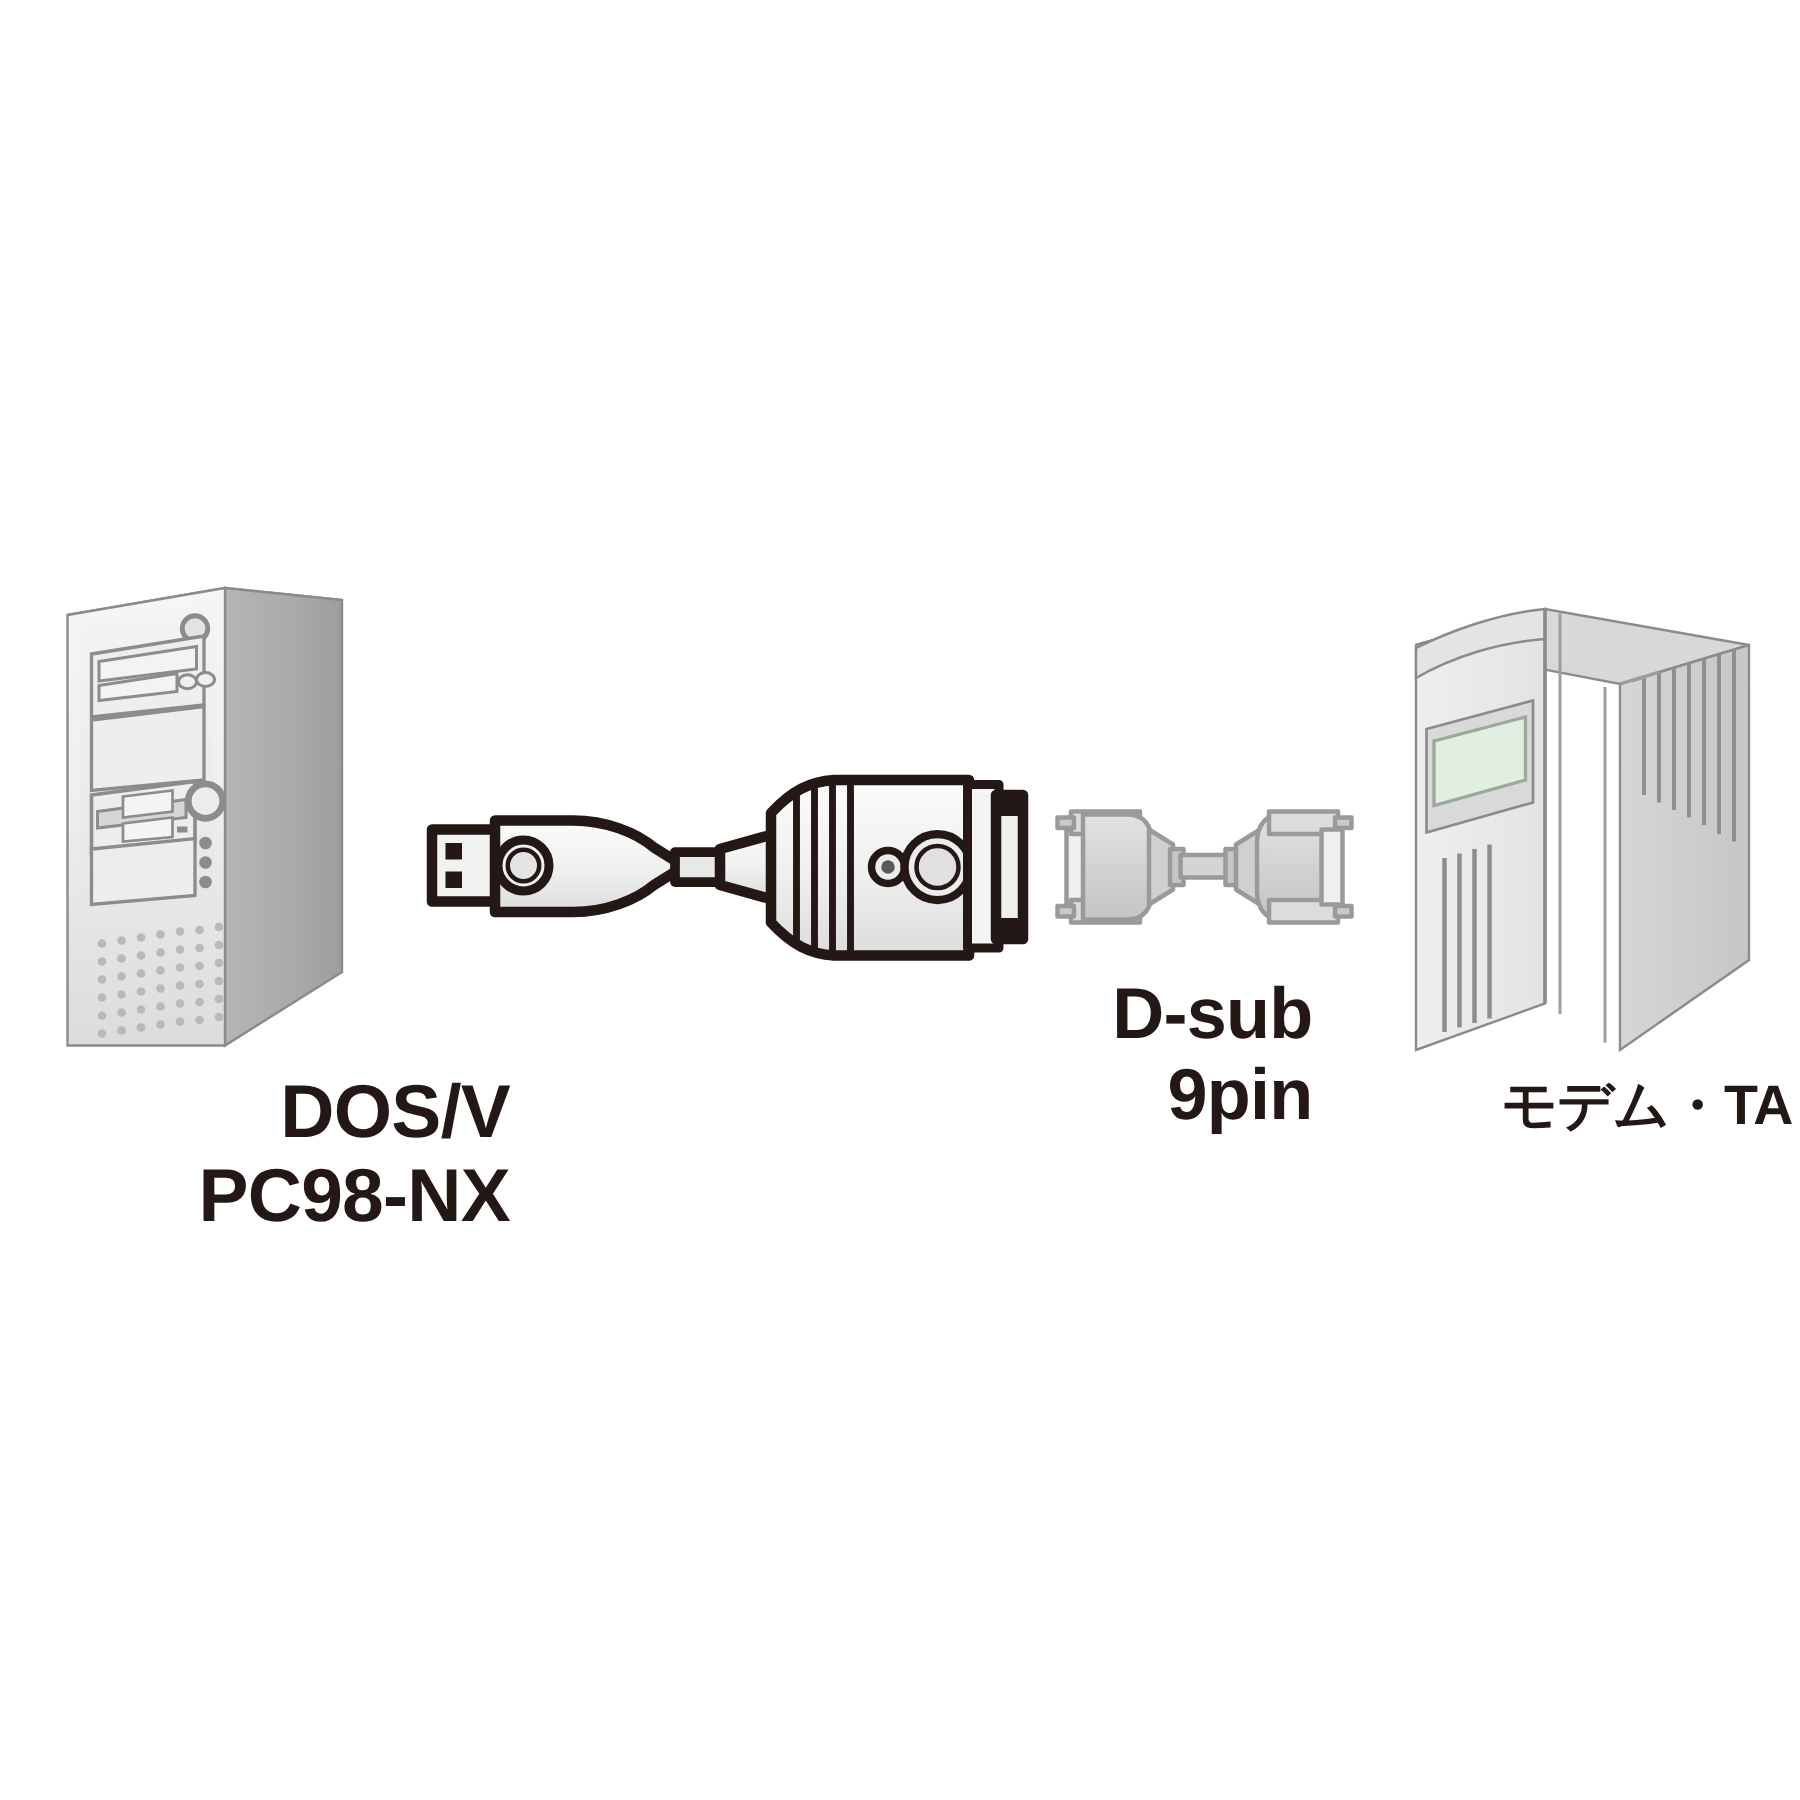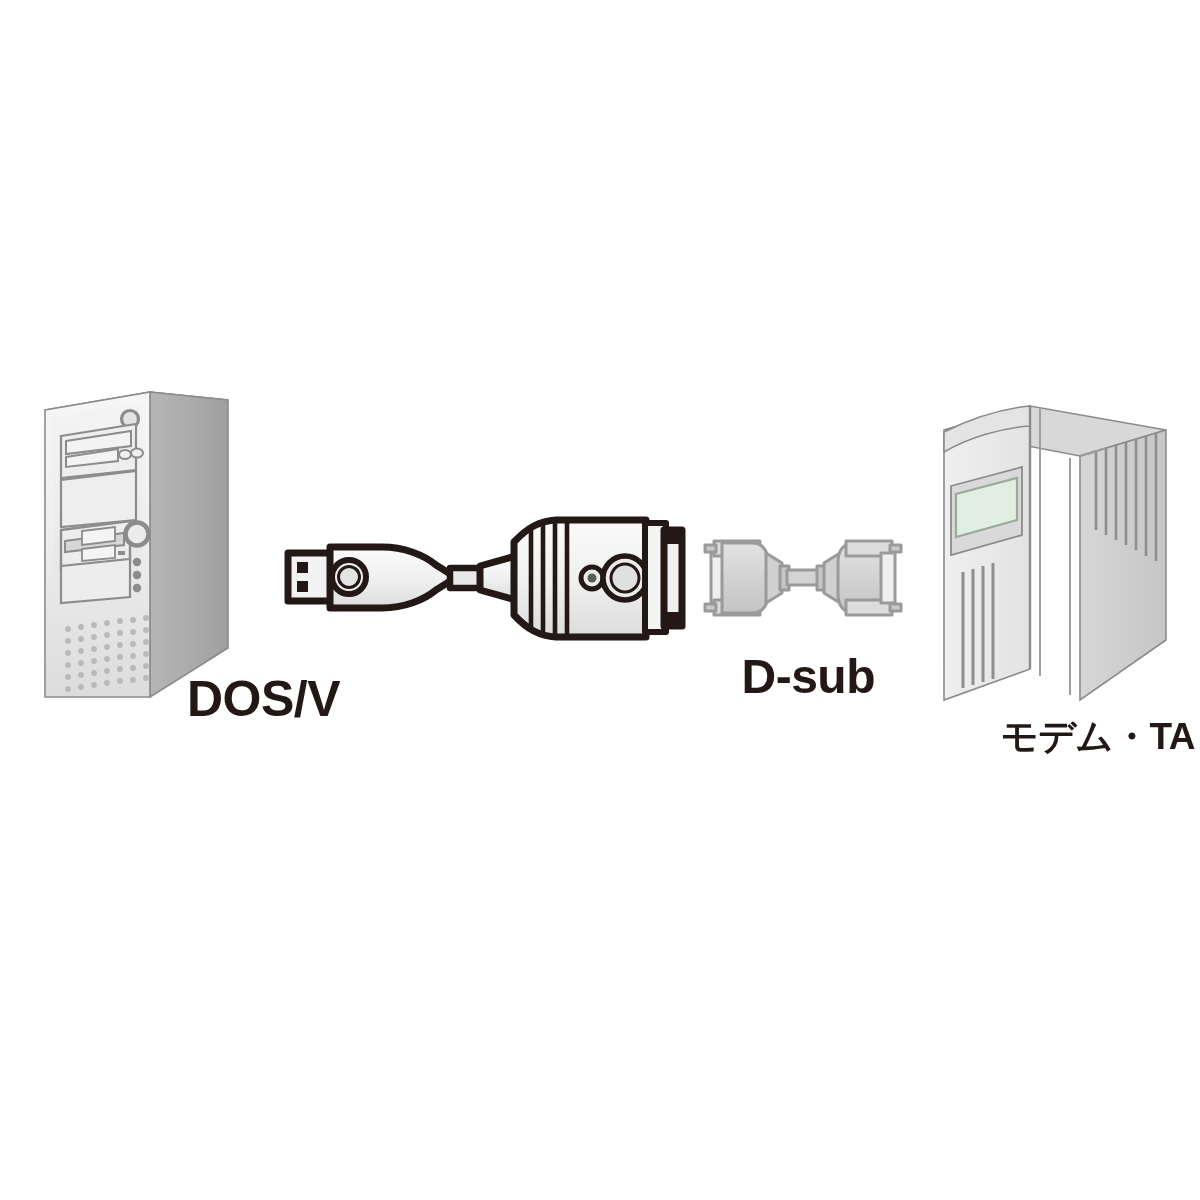--- a/index.html
+++ b/index.html
@@ -36,21 +36,21 @@
     font-weight: 700;
     letter-spacing: -0.5px;
     white-space: nowrap;
     line-height: 1.12;
     text-align: right;
   }
   .label-line { display: block; }
 
   #label-pc {
     left: 0px;
-    top: 671px;
+    top: 713px;
     width: 340px;
     font-size: 50px;
   }
   #label-dsub {
     left: 545px;
     top: 650px;
     width: 330px;
     font-size: 48px;
   }
   #label-modem {
@@ -307,23 +307,25 @@
 
       <line x1="1030" y1="406" x2="1030" y2="669" stroke="#8b8b8b" stroke-width="2.4"></line>
       <line x1="1040" y1="409" x2="1040" y2="676" stroke="#9e9e9e" stroke-width="2"></line>
       <line x1="1070" y1="458" x2="1070" y2="695" stroke="#9e9e9e" stroke-width="2"></line>
     </g>
 
   </svg>
 
   <div class="label" id="label-pc">
     <span class="label-line">DOS/V</span>
+    <span class="label-line">PC98-NX</span>
   </div>
 
   <div class="label" id="label-dsub">
     <span class="label-line">D-sub</span>
+    <span class="label-line">9pin</span>
   </div>
 
   <div class="label" id="label-modem">
     <span class="label-line">モデム・TA</span>
   </div>
 
 </div>
 
 </body></html>

